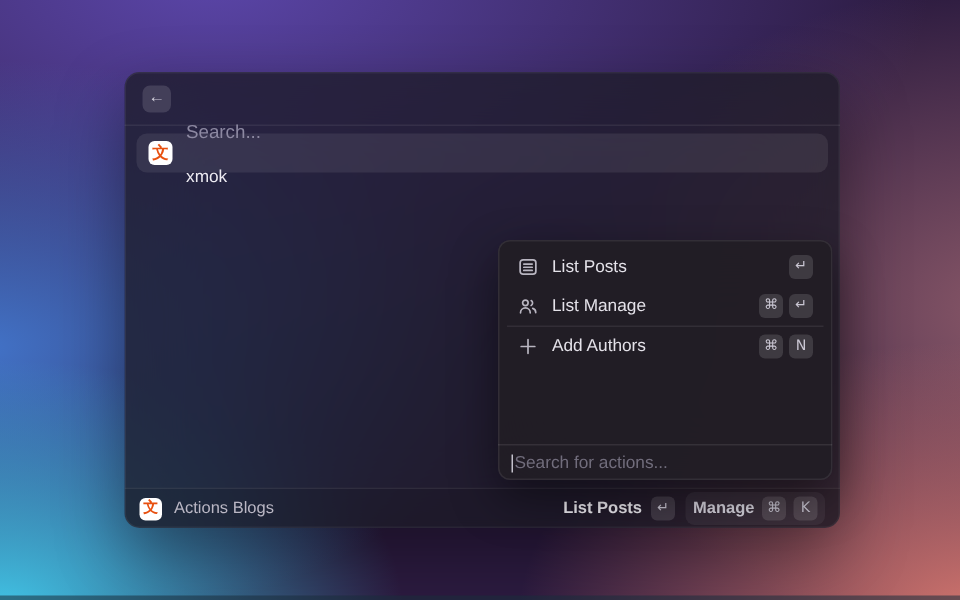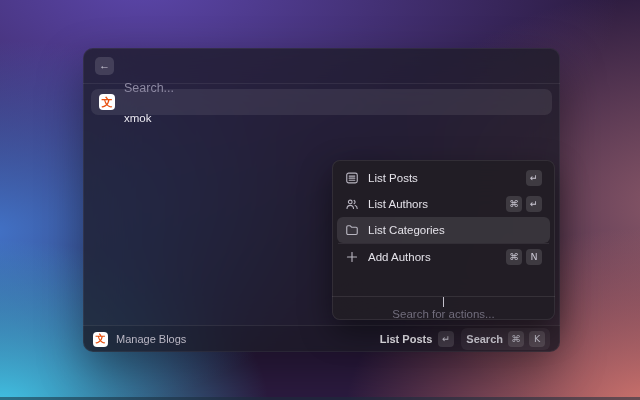--- a/index.html
+++ b/index.html
@@ -94,21 +94,21 @@
     height:26px; border-radius:6px; display:flex; align-items:center;
     gap:9px; padding:0 8px;
   }
   .p-row.selected { background:rgba(255,255,255,0.10); }
   .p-row .p-icon { width:14px; height:14px; flex:0 0 auto; display:flex; }
   .p-label { color:#e4e2e9; font-size:11.5px; font-weight:500; }
   .p-keys { margin-left:auto; display:flex; gap:4px; }
   .p-divider { height:1px; background:rgba(255,255,255,0.08); margin:0 1px; }
   .panel-search {
     margin-top:auto; height:24px; border-top:1px solid rgba(255,255,255,0.09);
-    display:flex; align-items:center; padding:0 9px; gap:1px;flex-direction:column;
+    display:flex; align-items:center; padding:0 9px; gap:1px;
   }
   .caret { width:1px; height:12px; background:#c4c1cc; }
   .panel-search-placeholder { color:#716d7c; font-size:11.5px; }
 
   svg.icon { stroke:#b8b5c0; fill:none; stroke-width:1.3; stroke-linecap:round; stroke-linejoin:round; }
 </style>
 </head>
 <body>
 
 <div class="stage">
@@ -125,29 +125,29 @@
     <div class="list">
       <div class="row">
         <div class="app-icon">文</div>
         <div class="row-label">xmok</div>
       </div>
     </div>
 
     <div class="footer">
       <div class="footer-left">
         <div class="app-icon small">文</div>
-        <div class="footer-app-label">Manage Blogs</div>
+        <div class="footer-app-label">Actions Blogs</div>
       </div>
       <div class="footer-right">
         <div class="primary-action">
           <span class="primary-action-label">List Posts</span>
           <span class="key">↵</span>
         </div>
         <div class="actions-group">
-          <span class="actions-label">Search</span>
+          <span class="actions-label">Manage</span>
           <span class="key">⌘</span>
           <span class="key">K</span>
         </div>
       </div>
     </div>
   </div>
 
   <div class="panel">
     <div class="panel-list">
 
@@ -168,35 +168,27 @@
 
       <div class="p-row">
         <span class="p-icon">
           <svg class="icon" width="14" height="14" viewBox="0 0 16 16">
             <circle cx="6" cy="5.6" r="2.1"></circle>
             <path d="M2.3 13.2c0-2.2 1.7-3.7 3.7-3.7s3.7 1.5 3.7 3.7"></path>
             <path d="M10.4 3.9a2.1 2.1 0 0 1 0 3.7"></path>
             <path d="M11.6 9.8c1.4.4 2.3 1.7 2.3 3.2"></path>
           </svg>
         </span>
-        <span class="p-label">List Authors</span>
+        <span class="p-label">List Manage</span>
         <span class="p-keys">
           <span class="key">⌘</span>
           <span class="key">↵</span>
         </span>
       </div>
 
-      <div class="p-row selected">
-        <span class="p-icon">
-          <svg class="icon" width="14" height="14" viewBox="0 0 16 16">
-            <path d="M2 4.6c0-.8.6-1.4 1.4-1.4h2.6l1.5 1.6h5.1c.8 0 1.4.6 1.4 1.4v5.6c0 .8-.6 1.4-1.4 1.4H3.4c-.8 0-1.4-.6-1.4-1.4z"></path>
-          </svg>
-        </span>
-        <span class="p-label">List Categories</span>
-      </div>
 
 
       <div class="p-divider"></div>
 
       <div class="p-row">
         <span class="p-icon">
           <svg class="icon" width="14" height="14" viewBox="0 0 16 16">
             <line x1="8" y1="2.8" x2="8" y2="13.2"></line>
             <line x1="2.8" y1="8" x2="13.2" y2="8"></line>
           </svg>

